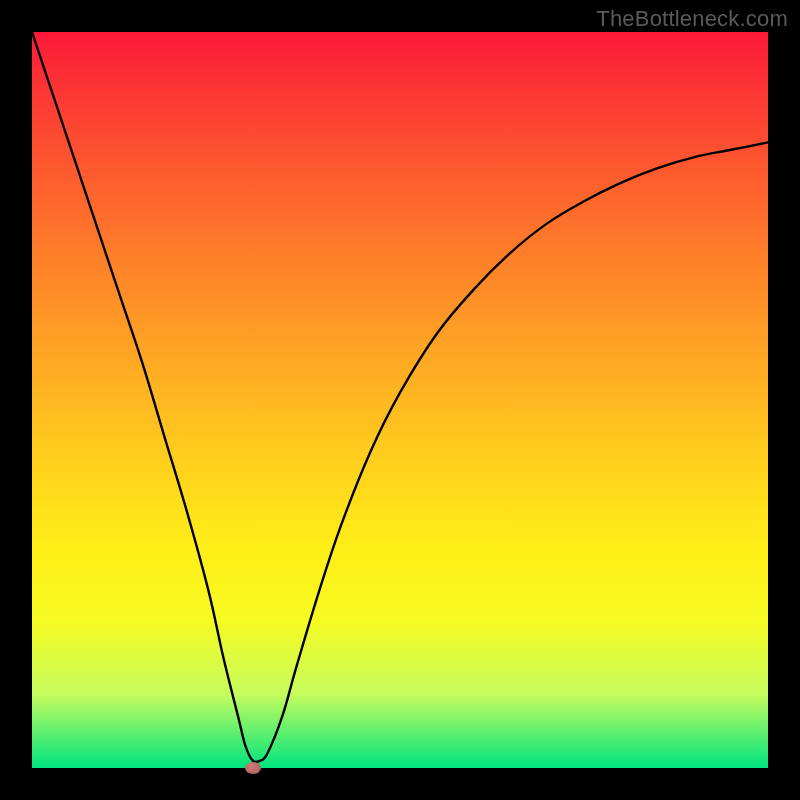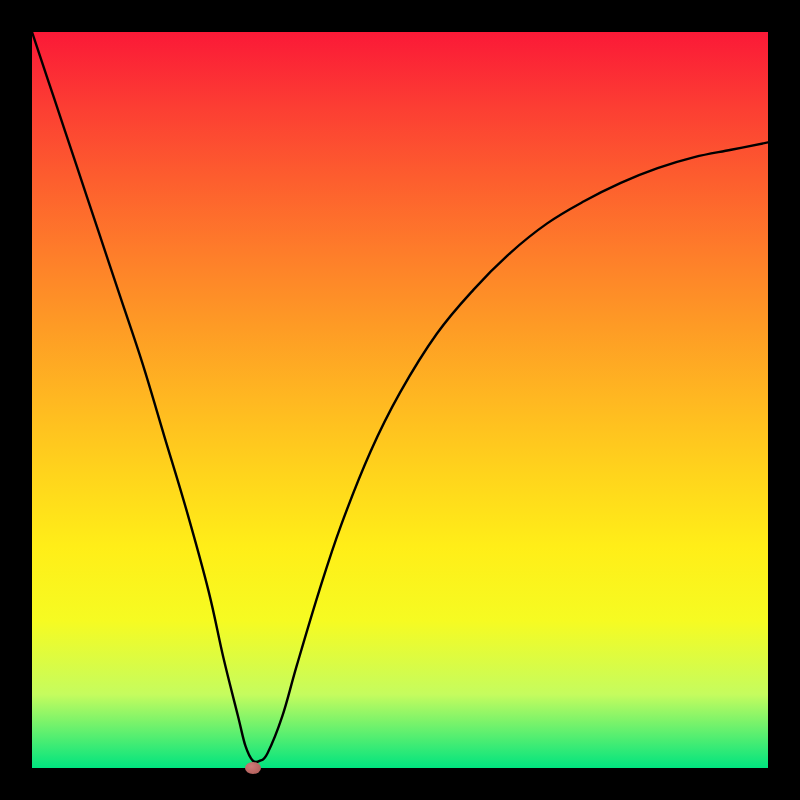--- a/index.html
+++ b/index.html
@@ -57,13 +57,14 @@
 </head>
 <body>
 
 <div class="frame">
   <div class="plot-area">
     <svg class="curve" viewBox="0 0 736 736" preserveAspectRatio="none">
       <path fill="none" stroke="#000" stroke-width="2.4" stroke-linejoin="round" stroke-linecap="round" d="M 0.00 0.00 C 3.97 11.92, 14.13 42.39, 22.08 66.24 C 30.03 90.09, 36.21 108.63, 44.16 132.48 C 52.11 156.33, 58.29 174.87, 66.24 198.72 C 74.19 222.57, 80.37 241.11, 88.32 264.96 C 96.27 288.81, 102.45 306.03, 110.40 331.20 C 118.35 356.37, 124.53 378.30, 132.48 404.80 C 140.43 431.30, 146.61 450.58, 154.56 478.40 C 162.51 506.22, 170.02 532.86, 176.64 559.36 C 183.26 585.86, 186.06 603.08, 191.36 625.60 C 196.66 648.12, 202.11 668.58, 206.08 684.48 C 210.05 700.38, 210.79 705.97, 213.44 713.92 C 216.09 721.87, 218.15 725.99, 220.80 728.64 C 223.45 731.29, 225.51 729.96, 228.16 728.64 C 230.81 727.32, 231.55 729.23, 235.52 721.28 C 239.49 713.33, 244.94 700.38, 250.24 684.48 C 255.54 668.58, 258.34 655.48, 264.96 632.96 C 271.58 610.44, 279.09 584.53, 287.04 559.36 C 294.99 534.19, 299.85 518.29, 309.12 493.12 C 318.39 467.95, 327.96 443.37, 338.56 419.52 C 349.16 395.67, 356.08 381.84, 368.00 360.64 C 379.92 339.44, 391.55 320.31, 404.80 301.76 C 418.05 283.21, 428.35 272.17, 441.60 257.60 C 454.85 243.03, 465.15 232.72, 478.40 220.80 C 491.65 208.88, 501.95 200.63, 515.20 191.36 C 528.45 182.09, 538.75 176.57, 552.00 169.28 C 565.25 161.99, 575.55 156.84, 588.80 150.88 C 602.05 144.92, 612.35 140.80, 625.60 136.16 C 638.85 131.52, 649.15 128.43, 662.40 125.12 C 675.65 121.81, 685.95 120.41, 699.20 117.76 C 712.45 115.11, 729.38 111.72, 736.00 110.40"></path>
     </svg>
     <div class="min-marker" style="left: 220.8px; top: 736px;"></div>
   </div>
+  <div class="attribution">TheBottleneck.com</div>
 </div>
 
 </body></html>

